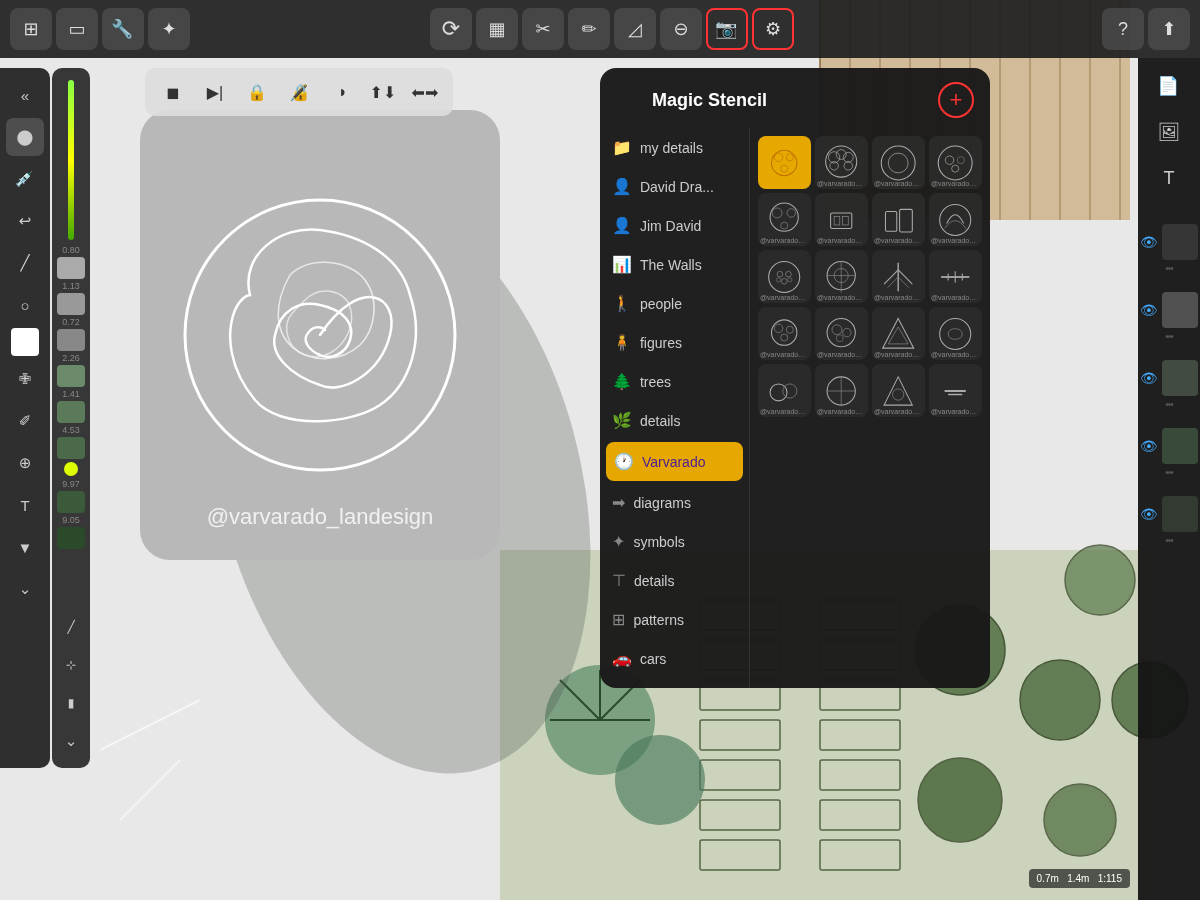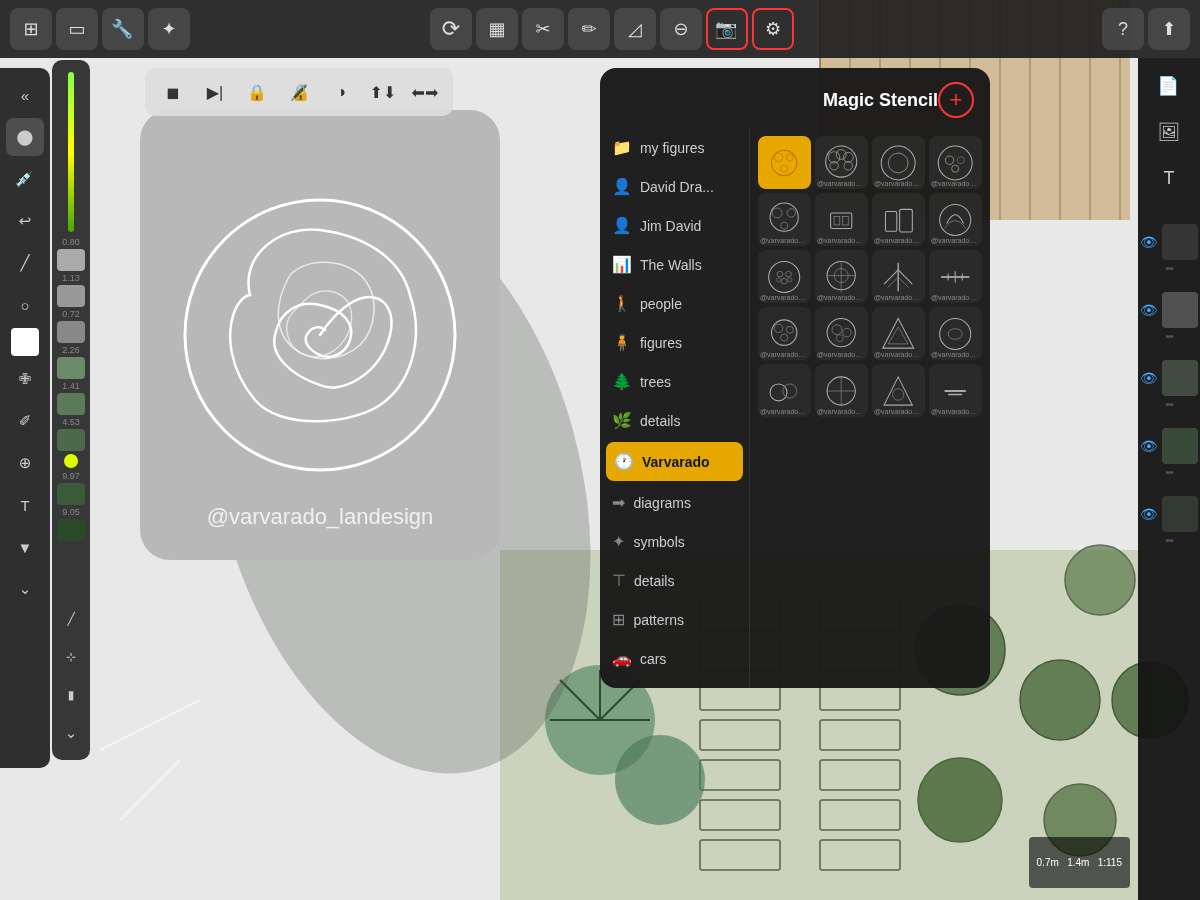--- a/index.html
+++ b/index.html
@@ -52,21 +52,21 @@
     .side-btn {
       width: 38px; height: 38px; border-radius: 7px;
       background: none; border: none; cursor: pointer;
       display: flex; align-items: center; justify-content: center;
       color: #ccc; font-size: 15px;
     }
     .side-btn.active { background: rgba(255,255,255,0.15); }
 
     
     .color-panel {
-      position: absolute; top: 60px; left: 52px; width: 38px; height: 700px;
+      position: absolute; top: 68px; left: 52px; width: 38px; height: 700px;
       background: rgba(30,30,30,0.88); border-radius: 10px;
       display: flex; flex-direction: column; align-items: center; padding: 8px 4px;
       z-index: 100;
     }
     .color-swatch {
       width: 28px; height: 22px; border-radius: 4px; margin: 1px 0; cursor: pointer;
     }
     .brush-size-label {
       color: #888; font-size: 9px; text-align: center; margin: 1px 0;
     }
@@ -107,39 +107,39 @@
     .magic-stencil-panel {
       position: absolute; top: 68px; left: 600px; width: 390px;
       background: rgba(25,25,25,0.97); border-radius: 16px;
       z-index: 200; overflow: hidden;
     }
     .ms-header {
       display: flex; align-items: center; justify-content: space-between;
       padding: 14px 16px 10px;
     }
     .ms-title {
-      color: #fff; font-size: 18px; font-weight: 600; flex: 1; text-align: right;
+      color: #fff; font-size: 18px; font-weight: 600; flex: 1; text-align: left;
     }
     .ms-add-btn {
       width: 36px; height: 36px; border-radius: 50%; border: 2.5px solid #ff3333;
       background: none; color: #ff3333; font-size: 22px; cursor: pointer;
       display: flex; align-items: center; justify-content: center; font-weight: 300;
     }
     .ms-body { display: flex; height: 560px; }
     .ms-categories {
       width: 150px; flex-shrink: 0; overflow-y: auto; border-right: 1px solid #333;
     }
     .ms-cat-item {
       display: flex; align-items: center; gap: 8px;
       padding: 10px 12px; cursor: pointer; color: #ccc; font-size: 14px;
     }
     .ms-cat-item.active { background: #e6a800; color: #000; border-radius: 8px; margin: 2px 6px; padding: 10px 8px; }
     .ms-cat-icon { font-size: 16px; flex-shrink: 0; color: #888; }
     .ms-cat-item.active .ms-cat-icon { color: #000; }
-    .ms-cat-item.active .ms-cat-label { color: #0f172a; font-weight: 700; }
+    .ms-cat-item.active .ms-cat-label { color: #4c1d95; font-weight: 400; }
     .ms-stencils {
       flex: 1; overflow-y: auto; display: grid; grid-template-columns: repeat(4, 1fr);
       gap: 4px; padding: 8px; align-content: start;
     }
     .ms-stencil-item {
       aspect-ratio: 1; background: rgba(50,50,50,0.6); border-radius: 8px;
       display: flex; align-items: center; justify-content: center; cursor: pointer;
       position: relative; overflow: hidden;
     }
     .ms-stencil-item.selected { background: #e6a800; }
@@ -149,21 +149,21 @@
     .ms-username {
       position: absolute; bottom: 2px; left: 0; right: 0;
       font-size: 7px; color: #888; text-align: center; overflow: hidden; text-overflow: ellipsis; white-space: nowrap;
       padding: 0 2px;
     }
 
     
     .scale-bar {
       position: absolute; bottom: 12px; right: 70px;
       background: rgba(0,0,0,0.6); color: #fff; font-size: 10px;
-      padding: 20px 8px; border-radius: 4px; z-index: 300;
+      padding: 4px 8px; border-radius: 4px; z-index: 300;
       display: flex; align-items: center; gap: 6px;
     }
 
     
     .stroke-indicator {
       width: 6px; height: 160px; background: linear-gradient(to bottom, #88ff44, #ffff00, #44aa00);
       border-radius: 3px; margin: 4px 0; cursor: pointer;
     }
 
     
@@ -342,21 +342,21 @@
     <div style="width:36px;"></div>
     <div class="ms-title">Magic Stencil</div>
     <button class="ms-add-btn">+</button>
   </div>
 
   <div class="ms-body">
 
     <div class="ms-categories" id="ms-cats">
         <div class="ms-cat-item">
           <span class="ms-cat-icon">📁</span>
-          <span class="ms-cat-label">my figures</span>
+          <span class="ms-cat-label">my details</span>
         </div>
         <div class="ms-cat-item">
           <span class="ms-cat-icon">👤</span>
           <span class="ms-cat-label">David Dra...</span>
         </div>
         <div class="ms-cat-item">
           <span class="ms-cat-icon">👤</span>
           <span class="ms-cat-label">Jim David</span>
         </div>
         <div class="ms-cat-item">

